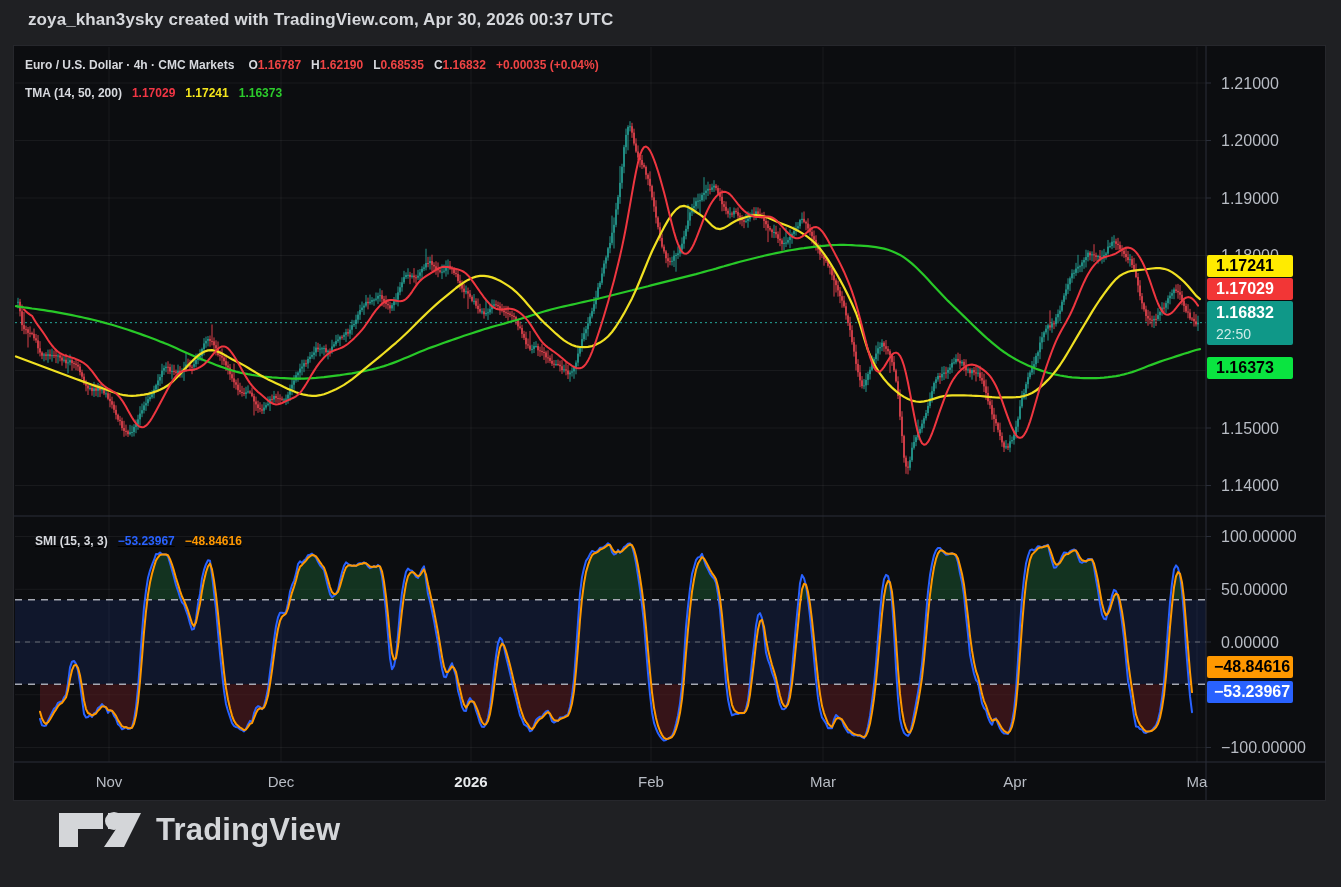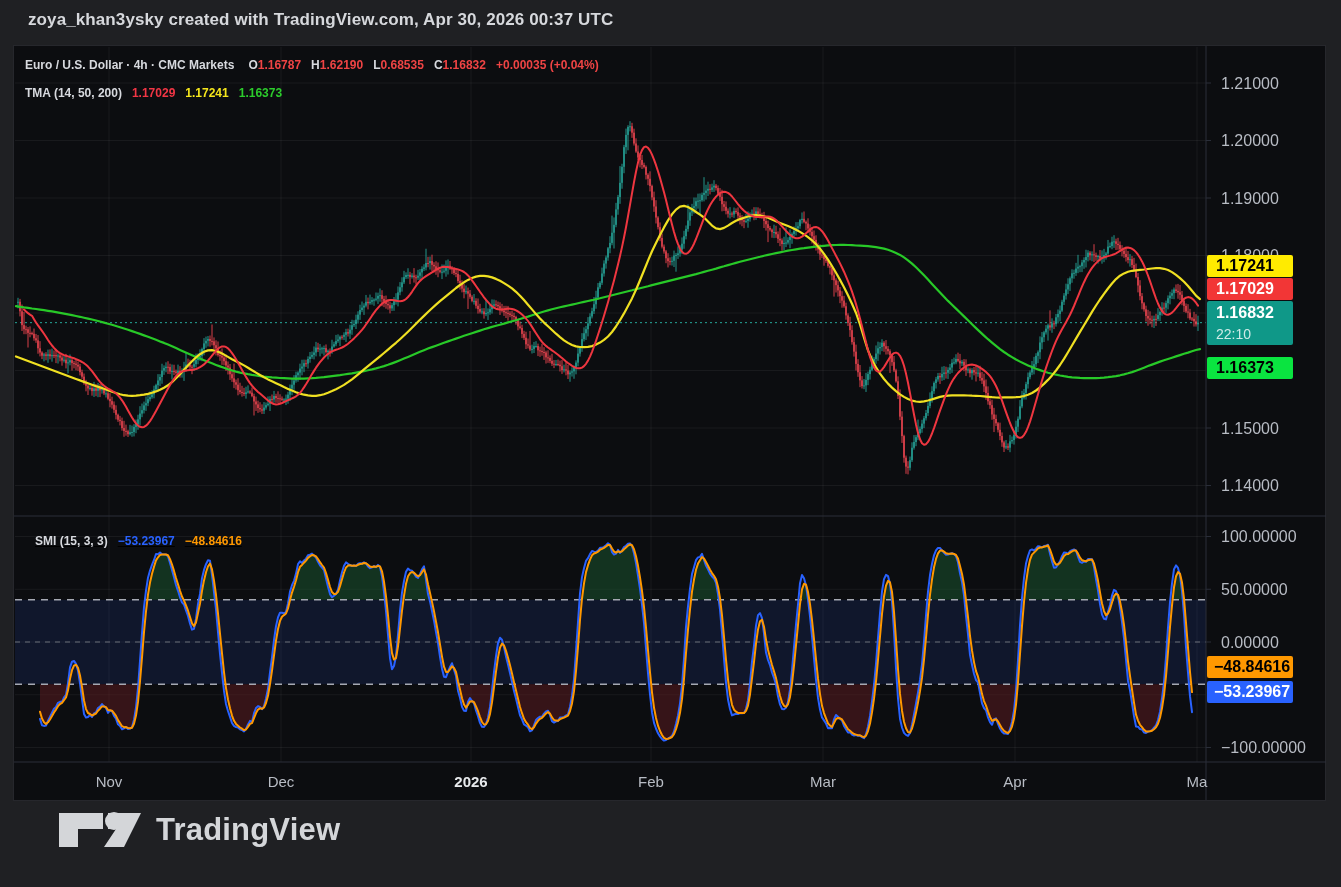--- a/index.html
+++ b/index.html
@@ -1333,21 +1333,21 @@
 </div>
 
 <div class="tag" style="top:255px;background:#ffeb00;color:#000;">
   <span>1.17241</span>
 </div>
 <div class="tag" style="top:278px;background:#f23636;color:#fff;">
   <span>1.17029</span>
 </div>
 <div class="tag tag-last" style="top:301px;background:#0f9888;color:#fff;">
   <span class="price">1.16832</span>
-  <span class="countdown">22:10</span>
+  <span class="countdown">22:50</span>
 </div>
 <div class="tag" style="top:357px;background:#0ae440;color:#000;">
   <span>1.16373</span>
 </div>
 <div class="tag" style="top:656px;background:#ff9800;color:#000;padding-left:7px;">
   <span>−48.84616</span>
 </div>
 <div class="tag" style="top:681px;background:#2962ff;color:#fff;padding-left:7px;">
   <span>−53.23967</span>
 </div>

